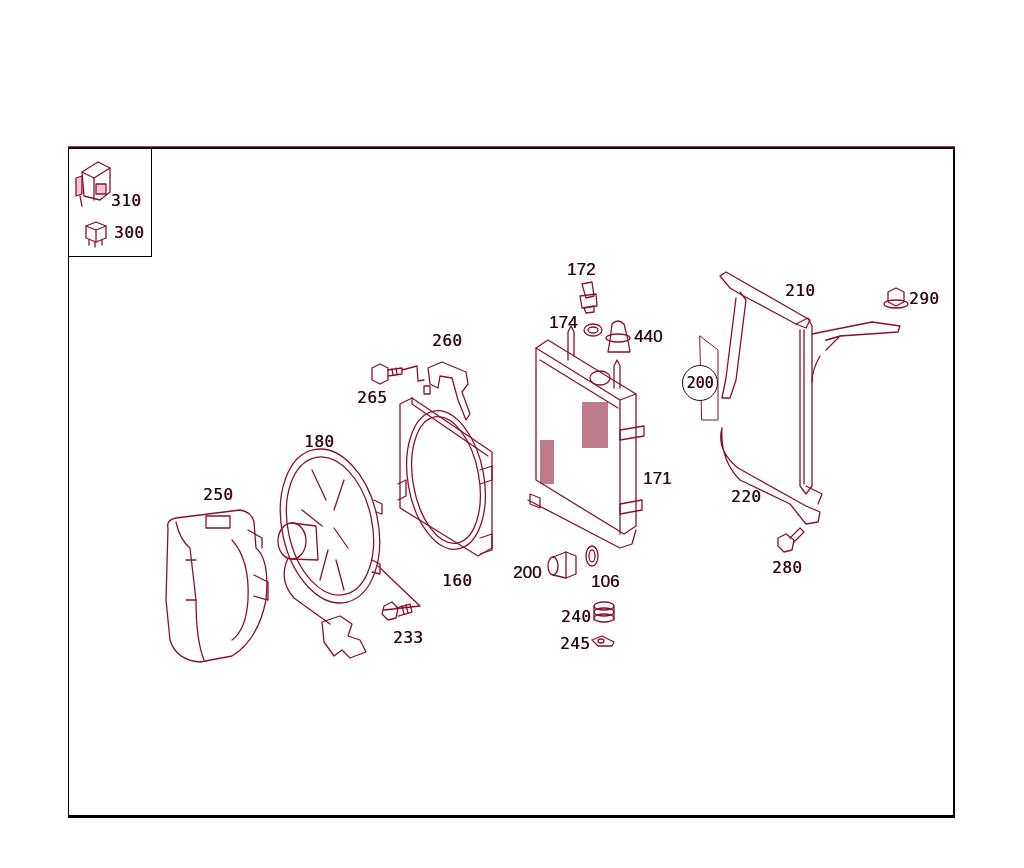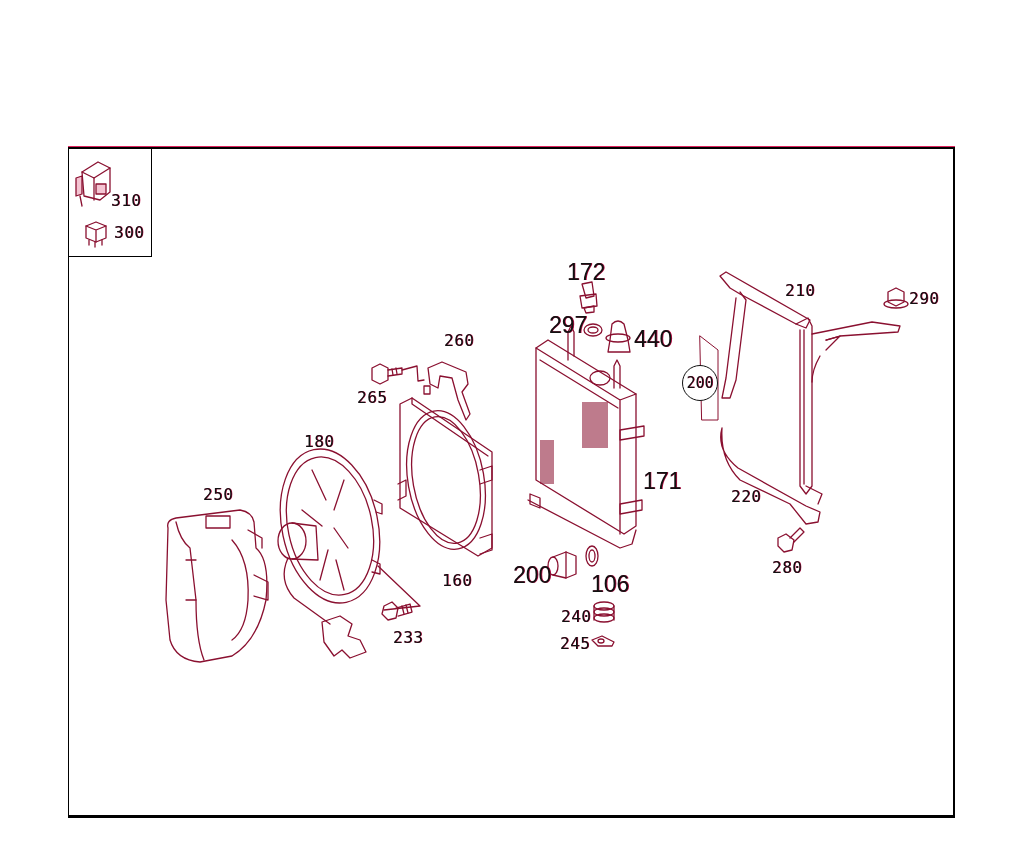--- a/index.html
+++ b/index.html
@@ -7,21 +7,21 @@
            font-family: "DejaVu Sans", sans-serif; }
     .frame { position: absolute; left: 68px; top: 147px; width: 887px; height: 671px;
              border-top: 2px solid #000; border-left: 1px solid #000;
              border-right: 2px solid #000; border-bottom: 3px solid #000;
              box-shadow: 0 -1px 0 #e0245e; box-sizing: border-box; }
     .inset { position: absolute; left: 68px; top: 147px; width: 84px; height: 110px;
              border-right: 1px solid #000; border-bottom: 1px solid #000; box-sizing: border-box; }
     svg.diagram { position: absolute; left: 0; top: 0; }
     .lbl { position: absolute; font-size: 16px; color: #111; line-height: 1; letter-spacing: 0.5px;
            font-family: "DejaVu Sans Mono", monospace; text-shadow: 0.6px 0 0 #c0104a; }
-    .lbl.bold { font-family: "Liberation Sans", sans-serif; font-size: 23px; letter-spacing: 0; }
+    .lbl.bold { font-family: "Liberation Sans", sans-serif; font-size: 17px; letter-spacing: 0; }
     .circle-lbl { position: absolute; width: 34px; height: 34px; border: 1.5px solid #111;
                   border-radius: 50%; display: flex; align-items: center; justify-content: center;
                   font-size: 15px; font-family: "DejaVu Sans Mono", monospace; color:#111;
                   background:#fff; text-shadow: 0.6px 0 0 #c0104a; }
   </style>
 </head>
 <body>
 
 <div class="frame"></div>
 <div class="inset"></div>
@@ -166,28 +166,28 @@
   <g>
     <path d="M888 292 L896 288 L904 292 L904 302 L896 306 L888 302 Z"></path>
     <ellipse cx="896" cy="304" rx="12" ry="4"></ellipse>
   </g>
 </svg>
 
 <span class="lbl" style="left:111px; top:193px;">310</span>
 <span class="lbl" style="left:114px; top:225px;">300</span>
 
 <span class="lbl bold" style="left:567px; top:261px;">172</span>
-<span class="lbl bold" style="left:549px; top:314px;">297</span>
+<span class="lbl bold" style="left:549px; top:314px;">174</span>
 <span class="lbl bold" style="left:634px; top:328px;">440</span>
 <span class="lbl" style="left:785px; top:283px;">210</span>
 <span class="lbl" style="left:909px; top:291px;">290</span>
 <div class="circle-lbl" style="left:682px; top:365px;">
     <span>200</span>
   </div>
-<span class="lbl" style="left:432px; top:333px;margin-left:12px;">260</span>
+<span class="lbl" style="left:432px; top:333px;">260</span>
 <span class="lbl" style="left:357px; top:390px;">265</span>
 <span class="lbl" style="left:304px; top:434px;">180</span>
 <span class="lbl" style="left:203px; top:487px;">250</span>
 <span class="lbl" style="left:442px; top:573px;">160</span>
 <span class="lbl bold" style="left:643px; top:470px;">171</span>
 <span class="lbl" style="left:731px; top:489px;">220</span>
 <span class="lbl" style="left:772px; top:560px;">280</span>
 <span class="lbl bold" style="left:513px; top:564px;">200</span>
 <span class="lbl bold" style="left:591px; top:573px;">106</span>
 <span class="lbl" style="left:561px; top:609px;">240</span>

